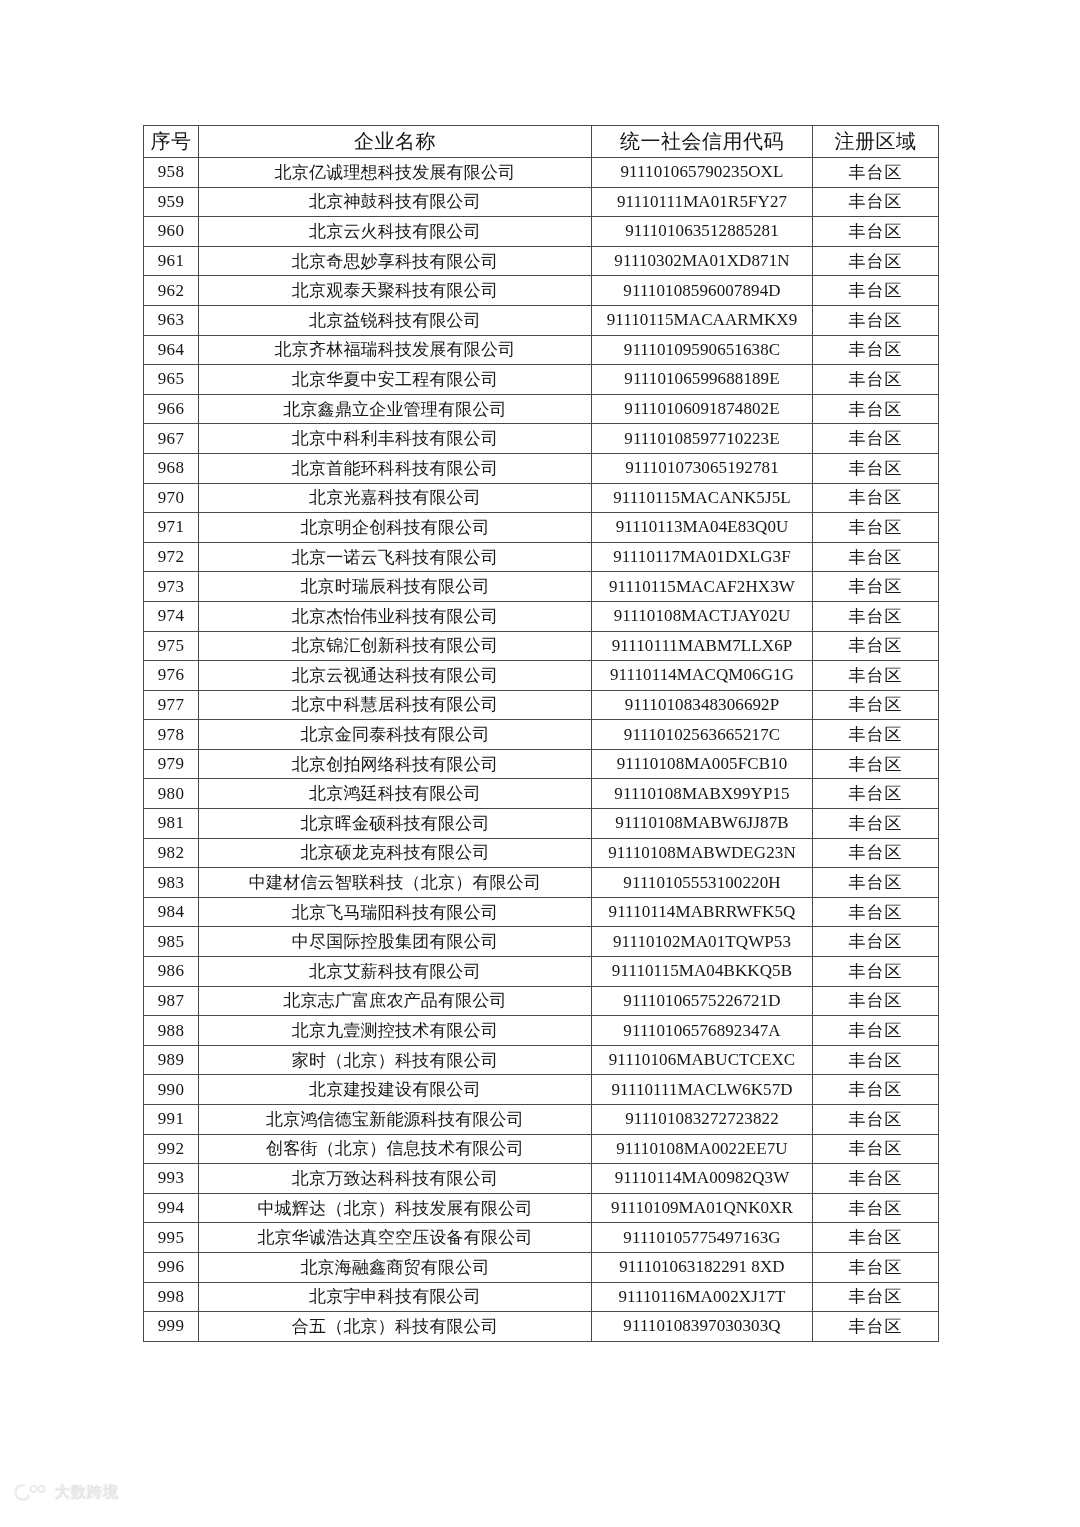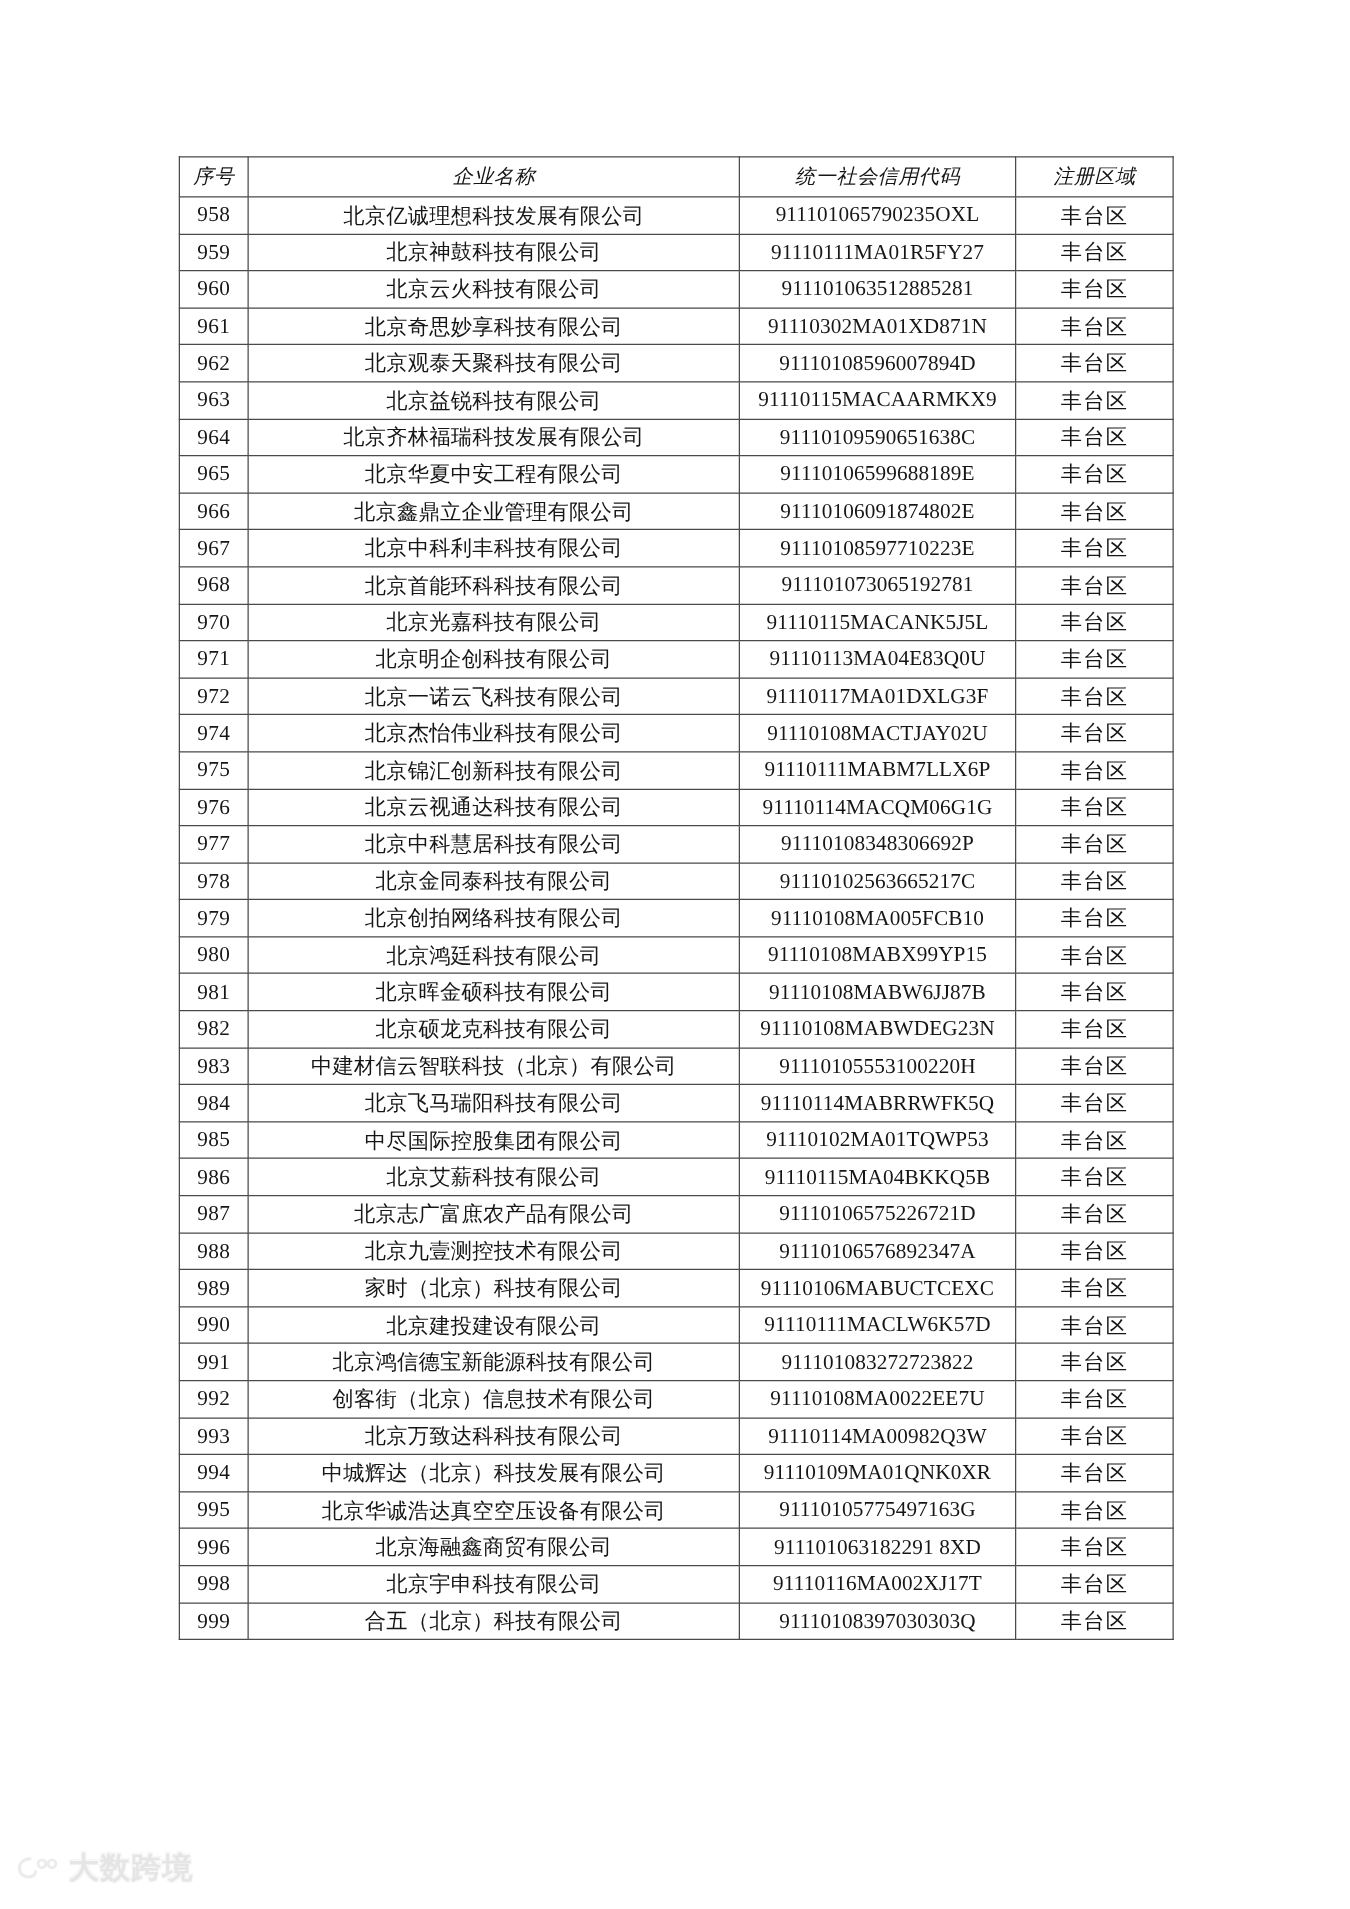--- a/index.html
+++ b/index.html
@@ -48,23 +48,22 @@
     border: 1px solid #4a4a4a;
     text-align: center;
     vertical-align: middle;
     padding: 0;
     color: #161616;
   }
 
   table.registry thead th {
     height: 31px;
     font-weight: normal;
-    font-size: 16px;
+    font-size: 20px;
     letter-spacing: 0.5px;
-    font-style: italic;
   }
 
   table.registry tbody td {
     height: 28.6px;
     font-size: 17px;
   }
 
   td.idx {
     font-size: 17px;
     letter-spacing: 0.3px;
@@ -100,21 +99,21 @@
     opacity: 0.92;
     user-select: none;
   }
   .watermark .wm-mark {
     display: block;
     width: 34px;
     height: 20px;
   }
   .watermark .wm-text {
     font-family: "DejaVu Sans", "Liberation Sans", sans-serif;
-    font-size: 24px;
+    font-size: 15px;
     font-weight: bold;
     color: #e3e3e3;
     letter-spacing: 1px;
     line-height: 1;
     text-shadow:
       -1px -1px 0 #f7f7f7,
        1px -1px 0 #f7f7f7,
       -1px  1px 0 #f7f7f7,
        1px  1px 0 #f7f7f7;
   }
@@ -219,20 +218,26 @@
             <td class="code">91110113MA04E83Q0U</td>
             <td class="region">丰台区</td>
           </tr>
           <tr>
             <td class="idx">972</td>
             <td class="name">北京一诺云飞科技有限公司</td>
             <td class="code">91110117MA01DXLG3F</td>
             <td class="region">丰台区</td>
           </tr>
           <tr>
+            <td class="idx">973</td>
+            <td class="name">北京时瑞辰科技有限公司</td>
+            <td class="code">91110115MACAF2HX3W</td>
+            <td class="region">丰台区</td>
+          </tr>
+          <tr>
             <td class="idx">974</td>
             <td class="name">北京杰怡伟业科技有限公司</td>
             <td class="code">91110108MACTJAY02U</td>
             <td class="region">丰台区</td>
           </tr>
           <tr>
             <td class="idx">975</td>
             <td class="name">北京锦汇创新科技有限公司</td>
             <td class="code">91110111MABM7LLX6P</td>
             <td class="region">丰台区</td>

